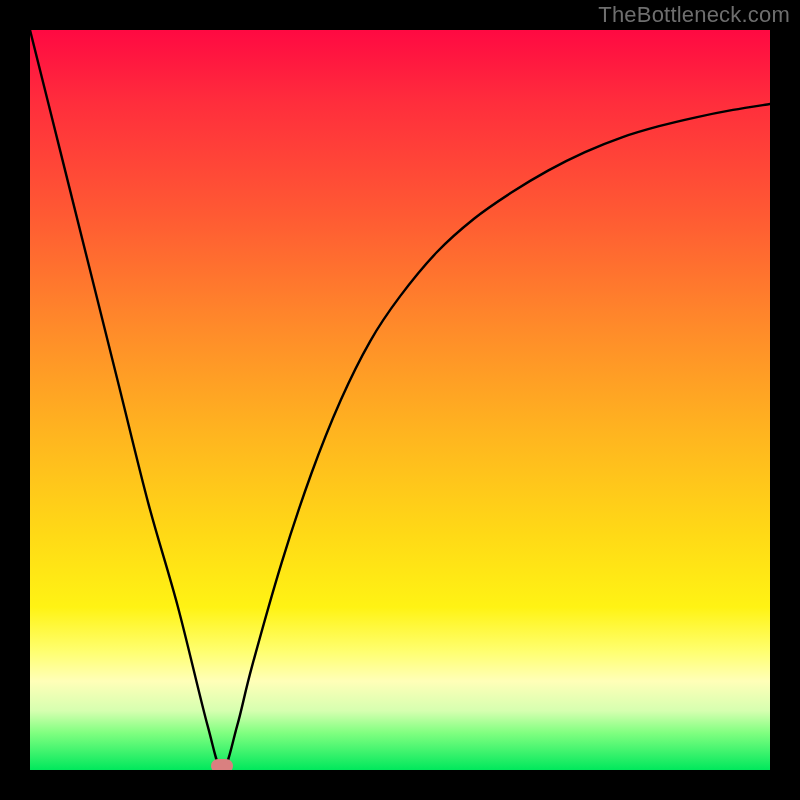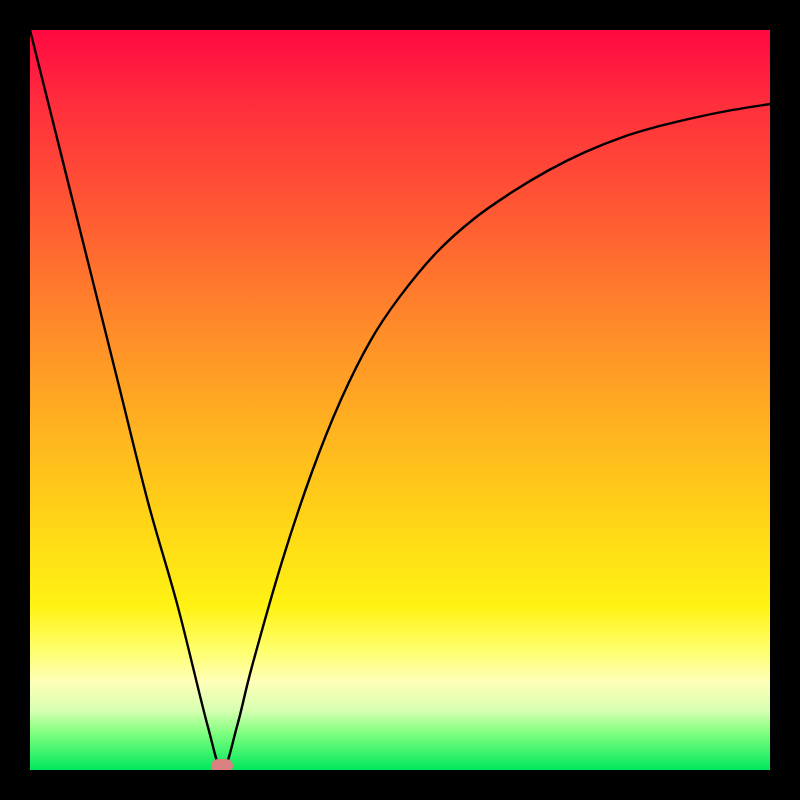--- a/index.html
+++ b/index.html
@@ -74,20 +74,21 @@
     width: 100%;
     height: 100%;
     z-index: 2;
   }
 </style>
 </head>
 <body>
 
 <div class="frame">
 
+  <div class="watermark">TheBottleneck.com</div>
 
   <div class="plot-area">
 
     <div class="gradient"></div>
 
     <svg class="curve" viewBox="0 0 740 740" preserveAspectRatio="none">
       <path id="curve-path" fill="none" stroke="#000" stroke-width="2.4" stroke-linecap="round" stroke-linejoin="round" d="M 0 0 C 4.933333333333334 19.73333333333333, 19.733333333333334 78.93333333333331, 29.6 118.39999999999998 C 39.46666666666667 157.86666666666665, 49.333333333333336 197.3333333333333, 59.2 236.79999999999995 C 69.06666666666666 276.26666666666665, 78.93333333333334 315.7333333333333, 88.8 355.2 C 98.66666666666666 394.6666666666667, 108.53333333333333 436.6, 118.4 473.6 C 128.26666666666668 510.6, 138.13333333333333 540.2, 148 577.2 C 157.86666666666667 614.2, 170.2 668.4666666666667, 177.6 695.6 C 185 722.7333333333333, 187.46666666666667 740, 192.4 740 C 197.33333333333334 740, 202.26666666666668 712.8666666666667, 207.20000000000002 695.6 C 212.13333333333335 678.3333333333334, 214.6 663.5333333333333, 222 636.4 C 229.4 609.2666666666667, 241.73333333333335 564.8666666666666, 251.60000000000002 532.8 C 261.4666666666667 500.7333333333333, 271.3333333333333 471.1333333333333, 281.2 444 C 291.06666666666666 416.8666666666667, 300.93333333333334 392.2, 310.8 370 C 320.6666666666667 347.8, 330.53333333333336 328.06666666666666, 340.40000000000003 310.8 C 350.2666666666667 293.53333333333336, 358.9 281.2, 370 266.4 C 381.1 251.59999999999997, 394.66666666666674 234.95, 407.00000000000006 222 C 419.33333333333337 209.05, 431.6666666666667 198.56666666666672, 444 188.70000000000005 C 456.3333333333333 178.83333333333337, 468.6666666666667 170.81666666666663, 481 162.79999999999995 C 493.3333333333333 154.78333333333327, 505.6666666666667 147.38333333333324, 518 140.5999999999999 C 530.3333333333334 133.81666666666658, 542.6666666666666 127.64999999999999, 555 122.10000000000002 C 567.3333333333334 116.55000000000005, 579.6666666666666 111.61666666666673, 592 107.30000000000007 C 604.3333333333334 102.9833333333334, 616.6666666666666 99.53000000000004, 629 96.20000000000005 C 641.3333333333334 92.87000000000005, 653.6666666666666 90.0333333333334, 666 87.32000000000005 C 678.3333333333334 84.6066666666667, 690.6666666666666 82.13999999999997, 703 79.91999999999996 C 715.3333333333334 77.69999999999995, 733.8333333333334 74.98666666666666, 740 74"></path>
     </svg>
 
     <div class="marker" id="marker" style="left: 192.4px; top: 736.3px;"></div>

